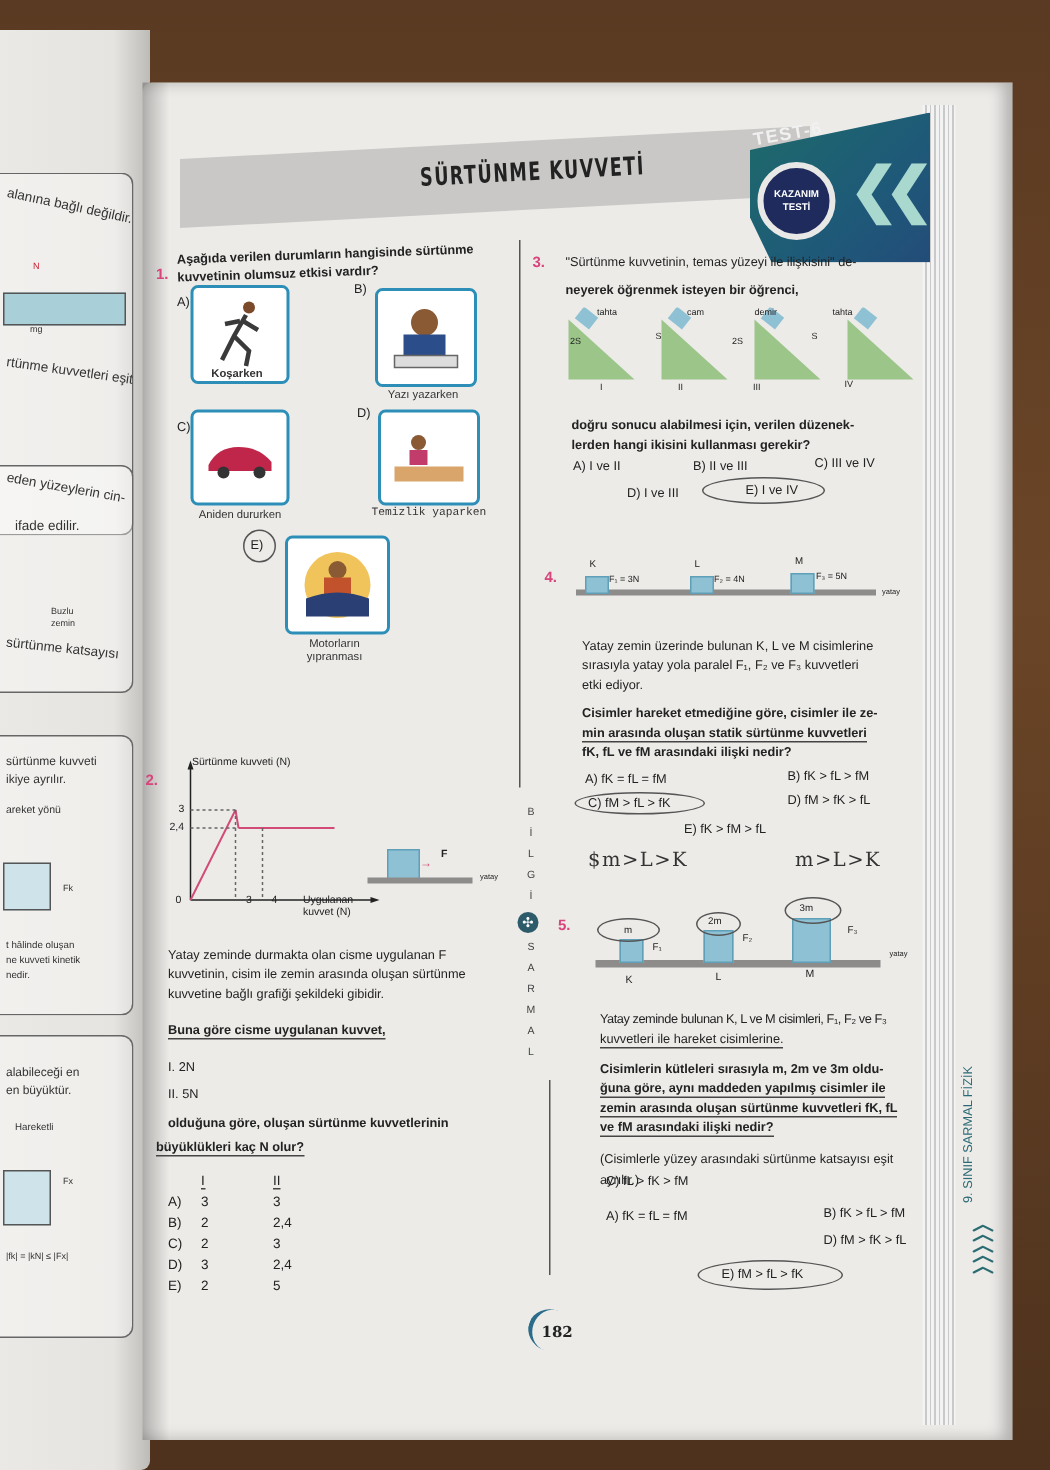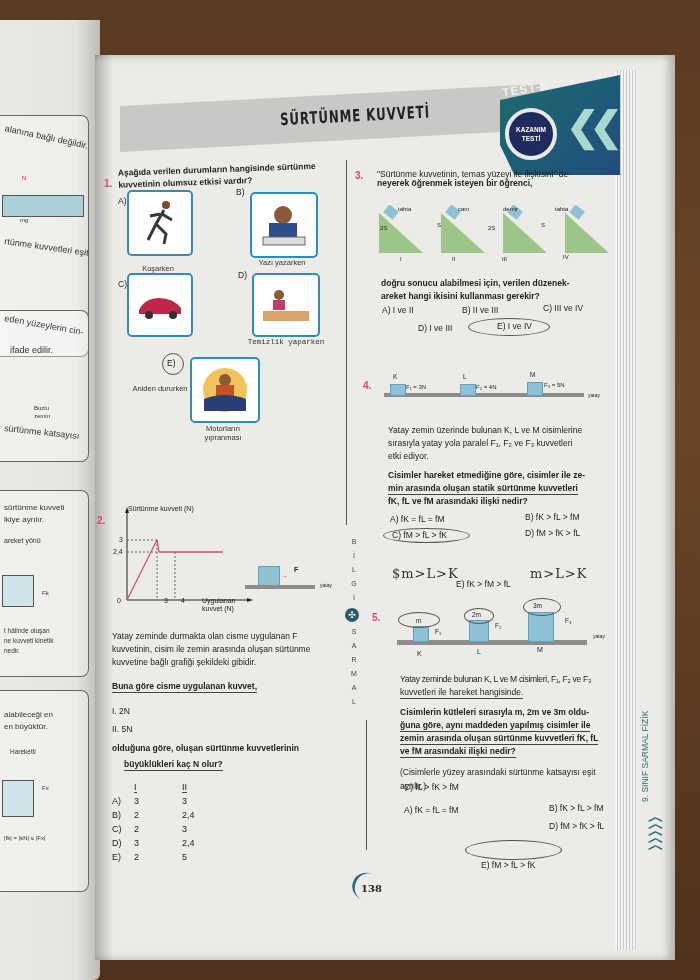--- a/index.html
+++ b/index.html
@@ -104,41 +104,41 @@
 <div class="abs qnum" style="left:104px;top:178px;">1.</div>
 <div class="abs qtext bold" style="left:118px;top:163px;width:215px;transform:rotate(-2deg);">Aşağıda verilen durumların hangisinde sürtünme kuvvetinin olumsuz etkisi vardır?</div>
 
 <div class="abs opt" style="left:118px;top:196px;">A)</div>
 <div class="abs pic-frame" style="left:127px;top:190px;width:62px;height:62px;">
   <svg width="40" height="50" viewBox="0 0 40 50">
       <circle cx="26" cy="7" r="4" fill="#7a4a2a"></circle>
       <path d="M24 12 L16 26 L8 42 M16 26 L26 36 L24 46 M22 16 L32 22 M20 16 L10 18" stroke="#3a3a3a" stroke-width="3" fill="none"></path>
     </svg>
 </div>
-<div class="abs caption" style="left:127px;top:264px;width:62px;">Koşarken</div>
+<div class="abs caption" style="left:127px;top:244px;width:62px;font-weight:bold;">Koşarken</div>
 
 <div class="abs opt" style="left:236px;top:187px;">B)</div>
 <div class="abs pic-frame" style="left:250px;top:192px;width:64px;height:62px;">
   <svg width="50" height="48" viewBox="0 0 50 48">
       <circle cx="24" cy="14" r="9" fill="#8a5a35"></circle>
       <rect x="10" y="22" width="28" height="16" fill="#2b4d8a"></rect>
       <rect x="4" y="36" width="42" height="8" fill="#ddd" stroke="#666"></rect>
     </svg>
 </div>
 <div class="abs caption" style="left:250px;top:258px;width:64px;">Yazı yazarken</div>
 
 <div class="abs opt" style="left:118px;top:279px;">C)</div>
 <div class="abs pic-frame" style="left:127px;top:273px;width:62px;height:60px;">
   <svg width="50" height="30" viewBox="0 0 50 30">
       <path d="M4 20 Q10 8 24 8 Q38 8 46 18 L46 24 L4 24 Z" fill="#c0254a"></path>
       <circle cx="14" cy="25" r="4" fill="#333"></circle>
       <circle cx="38" cy="25" r="4" fill="#333"></circle>
     </svg>
 </div>
-<div class="abs caption" style="left:124px;top:338px;width:72px;margin-top:46px;">Aniden dururken</div>
+<div class="abs caption" style="left:124px;top:338px;width:72px;">Aniden dururken</div>
 
 <div class="abs opt" style="left:238px;top:270px;">D)</div>
 <div class="abs pic-frame" style="left:252px;top:273px;width:64px;height:60px;">
   <svg width="50" height="36" viewBox="0 0 50 36">
       <circle cx="18" cy="8" r="5" fill="#8a5a35"></circle>
       <rect x="12" y="13" width="12" height="10" fill="#c13c6a"></rect>
       <rect x="2" y="24" width="46" height="10" fill="#d9a56a"></rect>
     </svg>
 </div>
 <div class="abs caption" style="left:246px;top:338px;width:80px;font-family:Liberation Mono, monospace;">Temizlik yaparken</div>
@@ -186,21 +186,21 @@
 <div class="abs floor" style="left:245px;top:585px;width:70px;height:4px;"></div>
 <div class="abs" style="left:320px;top:582px;font-size:5px;">yatay</div>
 
 <div class="abs qtext" style="left:112px;top:630px;">Yatay zeminde durmakta olan cisme uygulanan F</div>
 <div class="abs qtext" style="left:112px;top:643px;">kuvvetinin, cisim ile zemin arasında oluşan sürtünme</div>
 <div class="abs qtext" style="left:112px;top:656px;">kuvvetine bağlı grafiği şekildeki gibidir.</div>
 <div class="abs qtext bold underline" style="left:112px;top:680px;">Buna göre cisme uygulanan kuvvet,</div>
 <div class="abs qtext" style="left:112px;top:705px;">I.  2N</div>
 <div class="abs qtext" style="left:112px;top:723px;">II.  5N</div>
 <div class="abs qtext bold" style="left:112px;top:742px;">olduğuna göre, oluşan sürtünme kuvvetlerinin</div>
-<div class="abs qtext bold underline" style="left:124px;top:758px;text-align:right;">büyüklükleri kaç N olur?</div>
+<div class="abs qtext bold underline" style="left:104px;top:758px;text-align:right;">büyüklükleri kaç N olur?</div>
 <div class="abs" style="left:112px;top:780px;">
   <table class="ans">
     <tbody>
         <tr>
           <td style="width:22px"></td>
           <td style="width:48px;text-align:left"><span class="underline">I</span></td>
           <td><span class="underline">II</span></td>
         </tr>
     <tr>
           <td>A)</td>
@@ -245,21 +245,21 @@
   <div>A</div>
   <div>R</div>
   <div>M</div>
   <div>A</div>
   <div>L</div>
 </div>
 <div class="abs divider-v" style="left:366px;top:720px;width:1px;height:130px;"></div>
 
 <div class="abs qnum" style="left:355px;top:170px;">3.</div>
 <div class="abs qtext" style="left:377px;top:168px;">"Sürtünme kuvvetinin, temas yüzeyi ile ilişkisini" de-</div>
-<div class="abs qtext bold" style="left:377px;top:177px;">neyerek öğrenmek isteyen bir öğrenci,</div>
+<div class="abs qtext bold" style="left:377px;top:187px;">neyerek öğrenmek isteyen bir öğrenci,</div>
 <div class="abs" style="left:375px;top:205px;width:245px;height:60px;">
   <svg width="245" height="55" viewBox="0 0 245 55">
     <polygon points="4,8 4,48 48,48" fill="#9cc58a"></polygon>
     <rect x="10" y="2" width="12" height="10" fill="#8fc1d4" transform="rotate(38 16 7)"></rect>
     <polygon points="66,8 66,48 110,48" fill="#9cc58a"></polygon>
     <rect x="72" y="2" width="12" height="10" fill="#8fc1d4" transform="rotate(38 78 7)"></rect>
     <polygon points="128,8 128,48 172,48" fill="#9cc58a"></polygon>
     <rect x="134" y="2" width="12" height="10" fill="#8fc1d4" transform="rotate(38 140 7)"></rect>
     <polygon points="190,8 190,48 234,48" fill="#9cc58a"></polygon>
     <rect x="196" y="2" width="12" height="10" fill="#8fc1d4" transform="rotate(38 202 7)"></rect>
@@ -271,21 +271,21 @@
 <div class="abs" style="left:555px;top:206px;font-size:6px;">tahta</div>
 <div class="abs" style="left:380px;top:225px;font-size:6px;">2S</div>
 <div class="abs" style="left:437px;top:222px;font-size:6px;">S</div>
 <div class="abs" style="left:488px;top:225px;font-size:6px;">2S</div>
 <div class="abs" style="left:541px;top:222px;font-size:6px;">S</div>
 <div class="abs" style="left:400px;top:256px;font-size:6px;">I</div>
 <div class="abs" style="left:452px;top:256px;font-size:6px;">II</div>
 <div class="abs" style="left:502px;top:256px;font-size:6px;">III</div>
 <div class="abs" style="left:563px;top:254px;font-size:6px;">IV</div>
 <div class="abs qtext bold" style="left:381px;top:277px;">doğru sonucu alabilmesi için, verilen düzenek-</div>
-<div class="abs qtext bold" style="left:381px;top:290px;">areket hangi ikisini kullanması gerekir?</div>
+<div class="abs qtext bold" style="left:381px;top:290px;">lerden hangi ikisini kullanması gerekir?</div>
 <div class="abs opt" style="left:382px;top:305px;">A) I ve II</div>
 <div class="abs opt" style="left:462px;top:305px;">B) II ve III</div>
 <div class="abs opt" style="left:543px;top:303px;">C) III ve IV</div>
 <div class="abs opt" style="left:418px;top:323px;">D) I ve III</div>
 <div class="abs circle-mark" style="left:468px;top:318px;width:80px;height:16px;border-radius:50%;"></div>
 <div class="abs opt" style="left:497px;top:321px;">E) I ve IV</div>
 
 <div class="abs qnum" style="left:363px;top:380px;">4.</div>
 <div class="abs floor" style="left:384px;top:393px;width:200px;height:4px;"></div>
 <div class="abs" style="left:588px;top:392px;font-size:5px;">yatay</div>
@@ -302,21 +302,21 @@
 <div class="abs qtext" style="left:388px;top:437px;">sırasıyla yatay yola paralel F₁, F₂ ve F₃ kuvvetleri</div>
 <div class="abs qtext" style="left:388px;top:450px;">etki ediyor.</div>
 <div class="abs qtext bold" style="left:388px;top:469px;">Cisimler hareket etmediğine göre, cisimler ile ze-</div>
 <div class="abs qtext bold underline" style="left:388px;top:482px;">min arasında oluşan statik sürtünme kuvvetleri</div>
 <div class="abs qtext bold" style="left:388px;top:495px;">fK, fL ve fM arasındaki ilişki nedir?</div>
 <div class="abs opt" style="left:390px;top:514px;">A) fK = fL = fM</div>
 <div class="abs opt" style="left:525px;top:512px;">B) fK &gt; fL &gt; fM</div>
 <div class="abs circle-mark" style="left:383px;top:528px;width:85px;height:13px;border-radius:50%;"></div>
 <div class="abs opt" style="left:392px;top:530px;">C) fM &gt; fL &gt; fK</div>
 <div class="abs opt" style="left:525px;top:528px;">D) fM &gt; fK &gt; fL</div>
-<div class="abs opt" style="left:456px;top:547px;margin-top:32px;">E) fK &gt; fM &gt; fL</div>
+<div class="abs opt" style="left:456px;top:547px;">E) fK &gt; fM &gt; fL</div>
 <div class="abs handwriting" style="left:392px;top:566px;">$m&gt;L&gt;K</div>
 <div class="abs handwriting" style="left:530px;top:566px;">m&gt;L&gt;K</div>
 
 <div class="abs qnum" style="left:372px;top:612px;">5.</div>
 <div class="abs floor" style="left:397px;top:640px;width:190px;height:5px;"></div>
 <div class="abs" style="left:593px;top:633px;font-size:5px;">yatay</div>
 <div class="abs box-blue" style="left:413px;top:626px;width:14px;height:14px;"></div>
 <div class="abs box-blue" style="left:469px;top:620px;width:18px;height:20px;"></div>
 <div class="abs box-blue" style="left:528px;top:612px;width:24px;height:28px;"></div>
 <div class="abs circle-mark" style="left:398px;top:612px;width:40px;height:14px;"></div>
@@ -325,37 +325,37 @@
 <div class="abs" style="left:416px;top:617px;font-size:6.5px;">m</div>
 <div class="abs" style="left:472px;top:611px;font-size:6.5px;">2m</div>
 <div class="abs" style="left:533px;top:602px;font-size:6.5px;">3m</div>
 <div class="abs" style="left:435px;top:628px;font-size:6.5px;">F₁</div>
 <div class="abs" style="left:495px;top:622px;font-size:6.5px;">F₂</div>
 <div class="abs" style="left:565px;top:617px;font-size:6.5px;">F₃</div>
 <div class="abs" style="left:417px;top:650px;font-size:7px;">K</div>
 <div class="abs" style="left:477px;top:648px;font-size:7px;">L</div>
 <div class="abs" style="left:537px;top:646px;font-size:7px;">M</div>
 <div class="abs qtext" style="left:400px;top:673px;letter-spacing:-0.3px;">Yatay zeminde bulunan K, L ve M cisimleri, F₁, F₂ ve F₃</div>
-<div class="abs qtext underline" style="left:400px;top:686px;">kuvvetleri ile hareket hangisinde.</div>
+<div class="abs qtext underline" style="left:400px;top:686px;">kuvvetleri ile hareket cisimlerine.</div>
 <div class="abs qtext bold" style="left:400px;top:706px;">Cisimlerin kütleleri sırasıyla m, 2m ve 3m oldu-</div>
 <div class="abs qtext bold underline" style="left:400px;top:719px;">ğuna göre, aynı maddeden yapılmış cisimler ile</div>
 <div class="abs qtext bold underline" style="left:400px;top:732px;">zemin arasında oluşan sürtünme kuvvetleri fK, fL</div>
 <div class="abs qtext bold underline" style="left:400px;top:745px;">ve fM arasındaki ilişki nedir?</div>
 <div class="abs qtext" style="left:400px;top:766px;">(Cisimlerle yüzey arasındaki sürtünme katsayısı eşit</div>
 <div class="abs qtext" style="left:400px;top:780px;">ayrılır.)</div>
 <div class="abs opt" style="left:404px;top:805px;">A) fK = fL = fM</div>
 <div class="abs opt" style="left:549px;top:803px;">B) fK &gt; fL &gt; fM</div>
 <div class="abs opt" style="left:404px;top:782px;">C) fL &gt; fK &gt; fM</div>
 <div class="abs opt" style="left:549px;top:821px;">D) fM &gt; fK &gt; fL</div>
 <div class="abs circle-mark" style="left:465px;top:840px;width:95px;height:18px;border-radius:50%;"></div>
-<div class="abs opt" style="left:481px;top:844px;margin-top:16px;">E) fM &gt; fL &gt; fK</div>
+<div class="abs opt" style="left:481px;top:844px;">E) fM &gt; fL &gt; fK</div>
 
 <div id="fizik-vertical" class="abs" style="top:802px;">9. SINIF SARMAL FİZİK</div>
 <div id="chevrons-up" class="abs">
   <div>︿</div>
     <div>︿</div>
     <div>︿</div>
     <div>︿</div>
     <div>︿</div>
 </div>
 
 <div class="abs" style="left:352px;top:873px;width:28px;height:28px;border-left:3px solid #2b6c8a;border-radius:50%;transform:rotate(20deg);"></div>
-<div class="abs" style="left:361px;top:883px;font-family:'DejaVu Serif',serif;font-weight:bold;font-size:10px;">138</div>
+<div class="abs" style="left:361px;top:883px;font-family:'DejaVu Serif',serif;font-weight:bold;font-size:10px;">182</div>
 
 </body></html>

